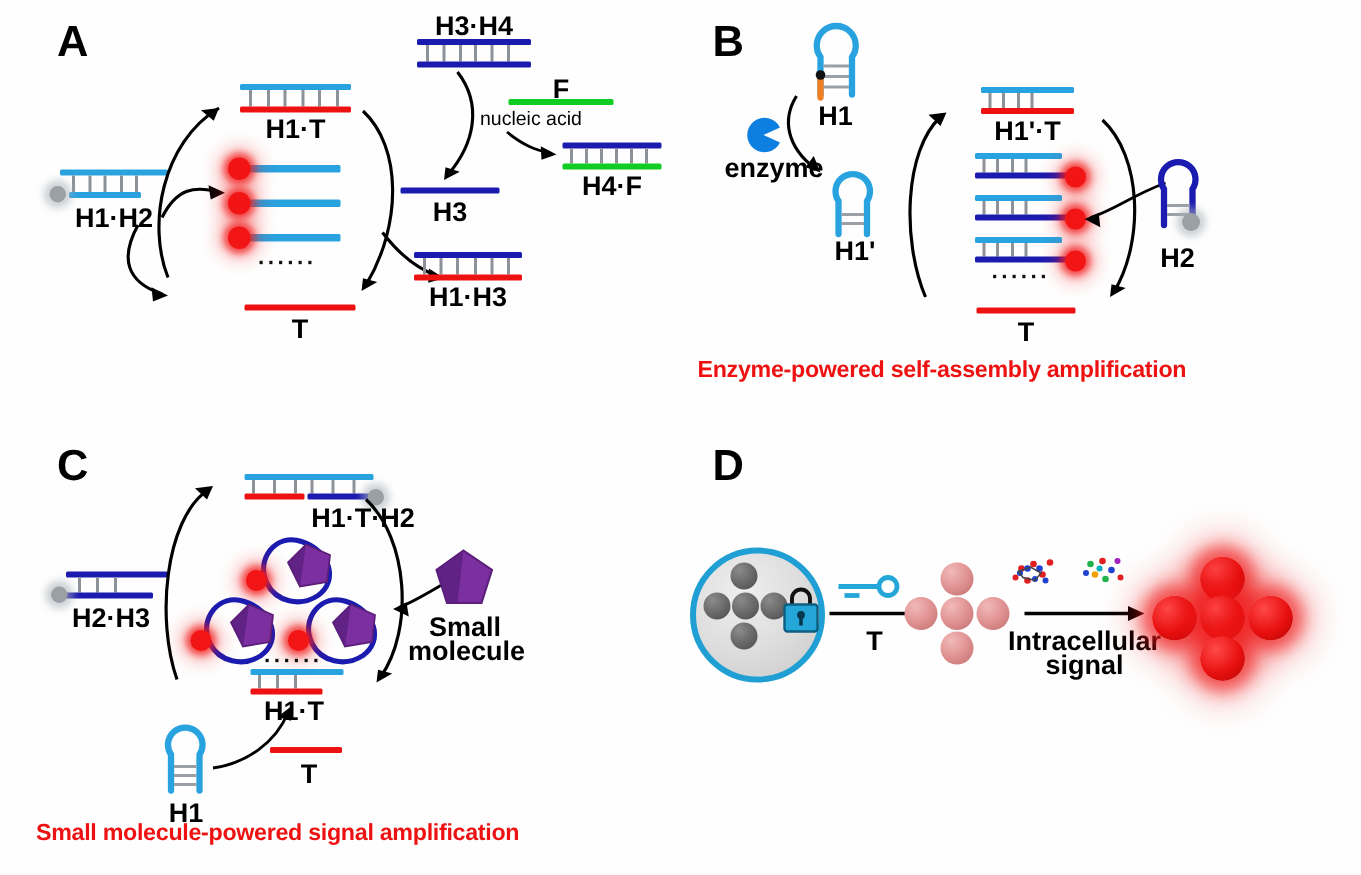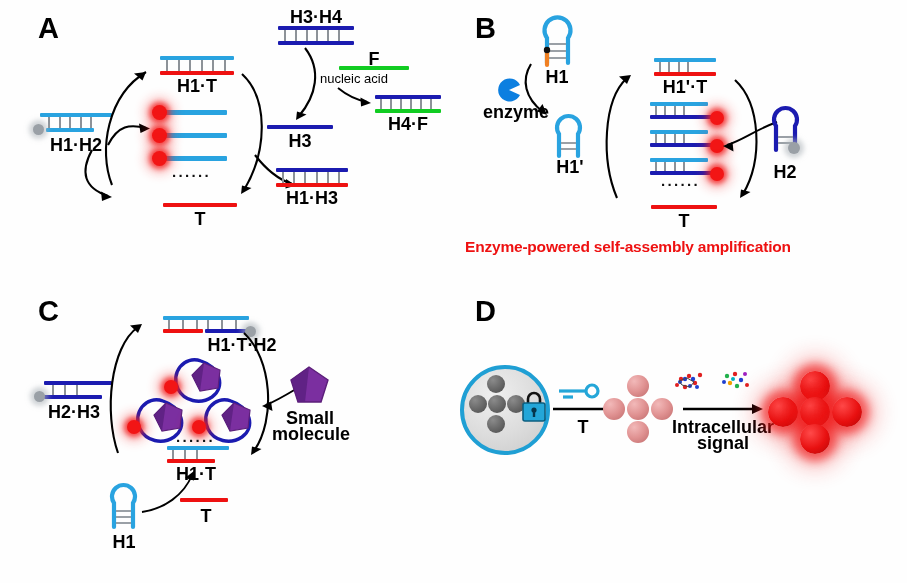--- a/index.html
+++ b/index.html
@@ -444,20 +444,21 @@
   <svg style="left:0;top:0;width:455px;height:298px;">
     <path class="arwthin" d="M142 227 C 164 224, 184 210, 192 190"></path>
     <path d="M194 186 l -9 7 l 9 2.5 z" fill="#000"></path>
   </svg>
 
   <div>
     <div class="strand s-red" style="left:180px;top:213px;width:48px;height:4px;"></div>
     <div class="lbl ctr" style="left:206px;top:222px;">T</div>
   </div>
 
+  <div class="caption" style="left:24px;top:262px;">Small molecule-powered signal amplification</div>
 </div>
 
 <div class="panel" id="panel-d">
 
   <div class="plabel" style="left:20px;top:12px;">D</div>
 
   <div>
     <div class="vesicle" style="left:5px;top:80px;width:82px;height:82px;"></div>
     <div class="gsphere" style="left:32px;top:90px;width:18px;height:18px;"></div>
     <div class="gsphere" style="left:14px;top:110px;width:18px;height:18px;"></div>

